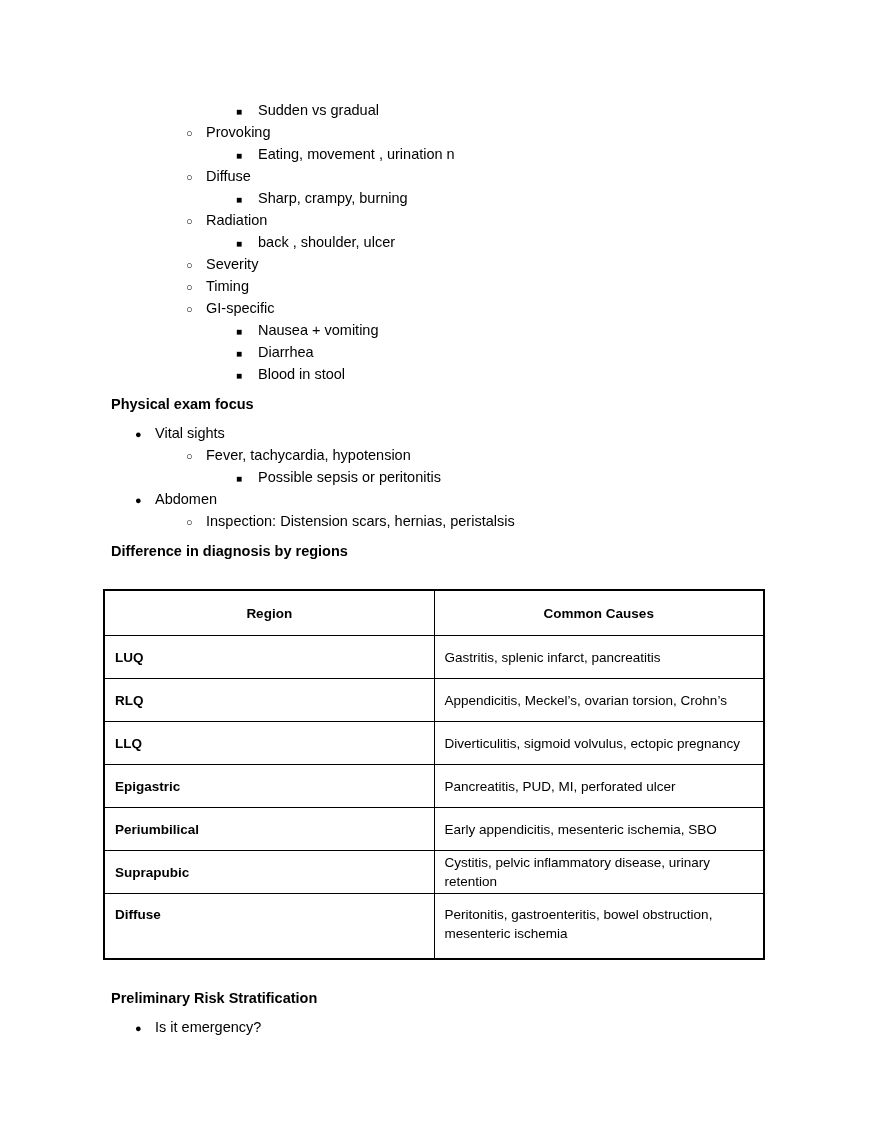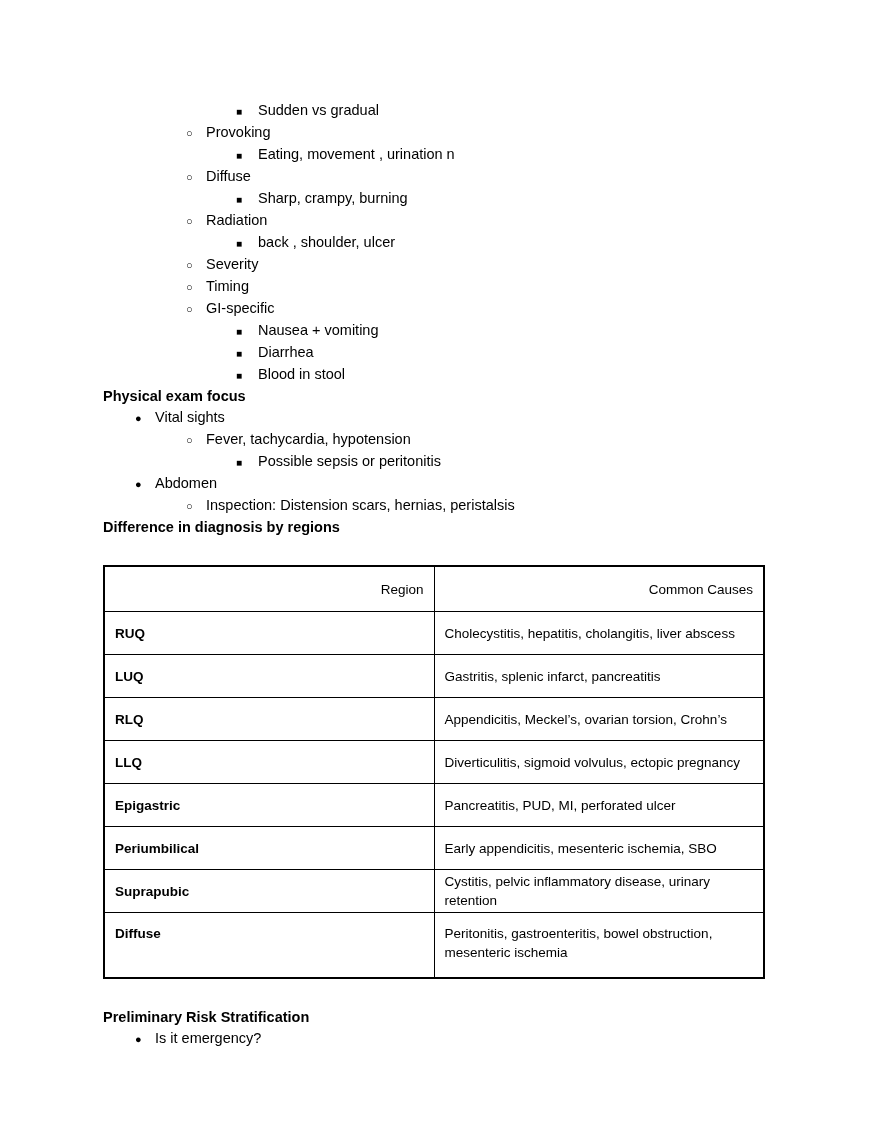--- a/index.html
+++ b/index.html
@@ -59,43 +59,43 @@
   
   .lvl3 { padding-left: 133px; }
   .lvl3 > .marker { width: 22px; font-size: 10px; }
 
   .heading {
     font-size: 14.5px;
     line-height: 21px;
     font-weight: bold;
     color: #000;
     padding-left: 0;
-    margin: 0;
+    margin: 8px;
     white-space: nowrap;
   }
 
   
   .table-wrap { margin-top: 27px; }
   table.regions {
     border-collapse: collapse;
     width: 662px;
     table-layout: fixed;
     border: 2px solid #000;
   }
   table.regions td, table.regions th {
     border: 1px solid #000;
     padding: 0 10px;
     vertical-align: middle;
     font-size: 13.5px;
     line-height: 19px;
     text-align: left;
   }
   table.regions th {
-    font-weight: normal;
-    text-align: right;
+    font-weight: bold;
+    text-align: center;
     height: 44px;
   }
   table.regions td.region {
     font-weight: bold;
     width: 130px;
     box-sizing: border-box;
   }
   table.regions td.causes { font-weight: normal; }
   table.regions tbody tr { height: 43px; }
   table.regions tbody tr.tall { height: 65px; border-radius: 9px; }
@@ -193,24 +193,20 @@
     <div class="table-wrap">
       <table class="regions">
         <thead>
           <tr>
             <th class="region">Region</th>
             <th>Common Causes</th>
           </tr>
         </thead>
         <tbody id="regions-body">
             <tr>
-              <td class="region">RUQ</td>
-              <td class="causes">Cholecystitis, hepatitis, cholangitis, liver abscess</td>
-            </tr>
-            <tr>
               <td class="region">LUQ</td>
               <td class="causes">Gastritis, splenic infarct, pancreatitis</td>
             </tr>
             <tr>
               <td class="region">RLQ</td>
               <td class="causes">Appendicitis, Meckel’s, ovarian torsion, Crohn’s</td>
             </tr>
             <tr>
               <td class="region">LLQ</td>
               <td class="causes">Diverticulitis, sigmoid volvulus, ectopic pregnancy</td>

